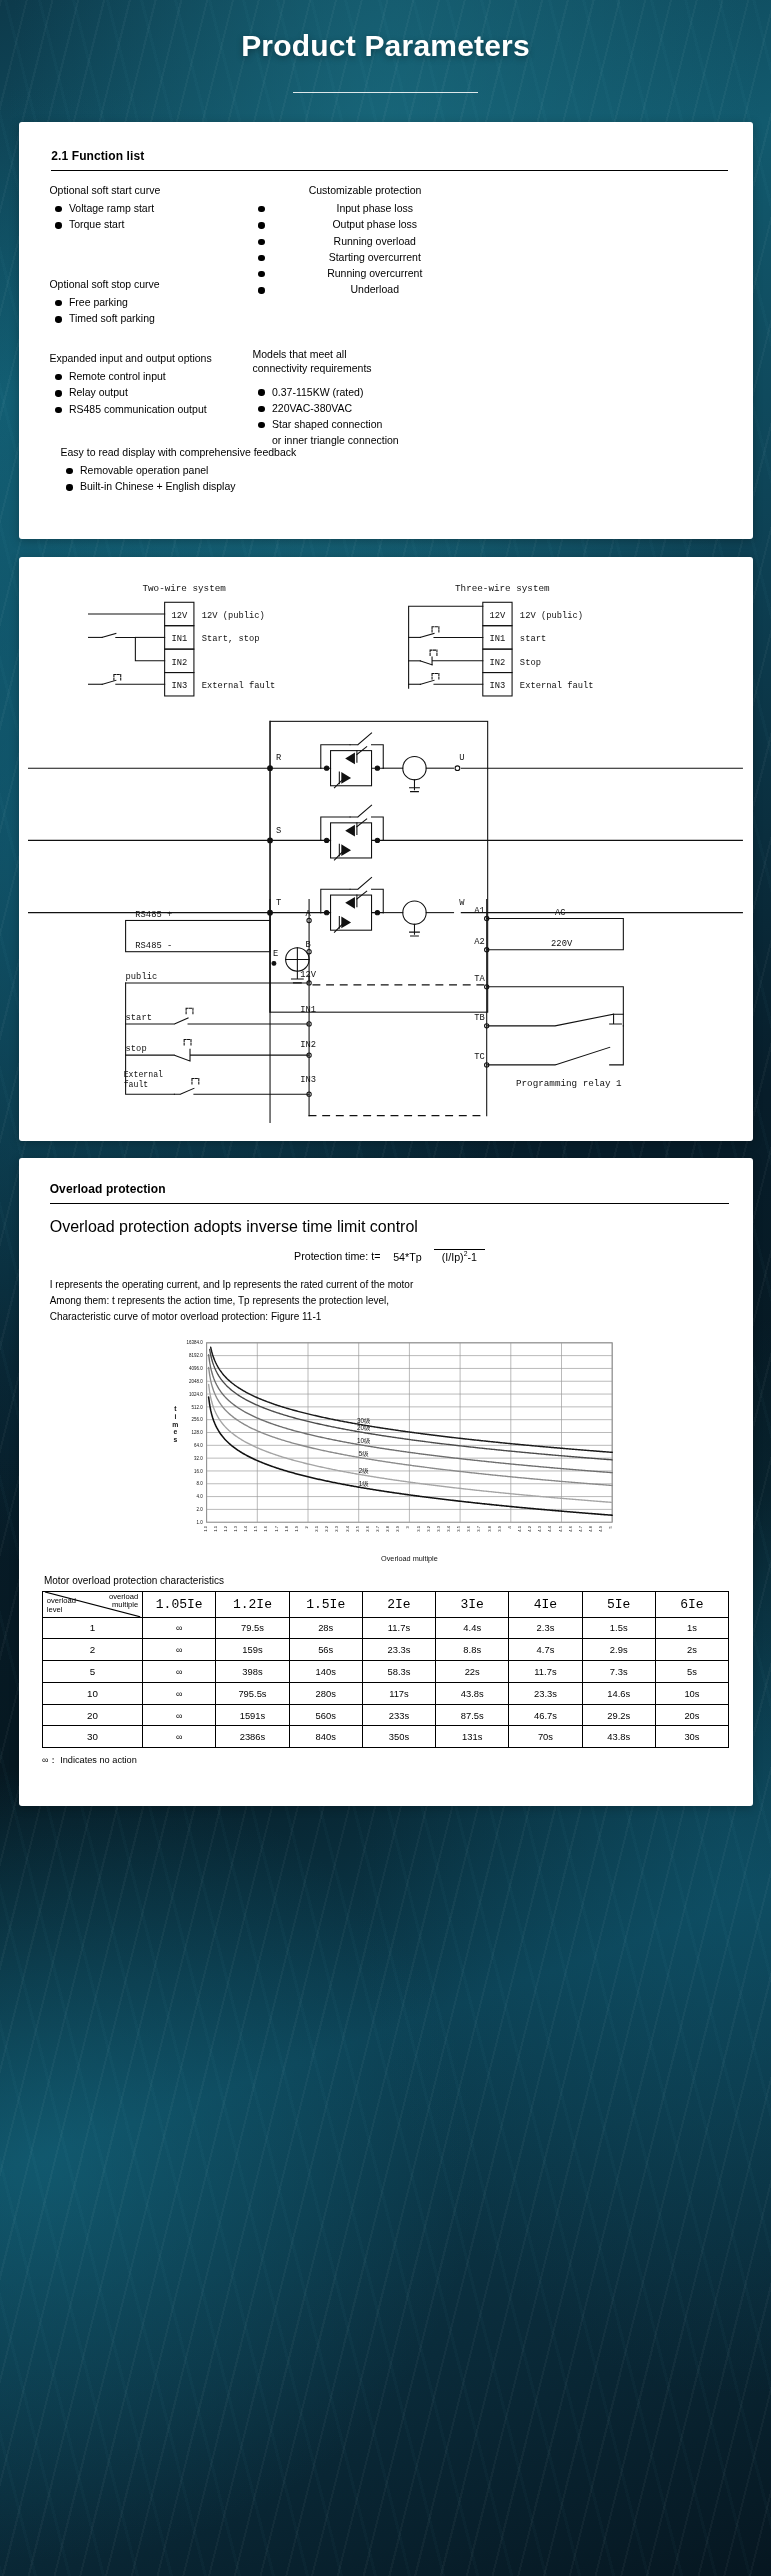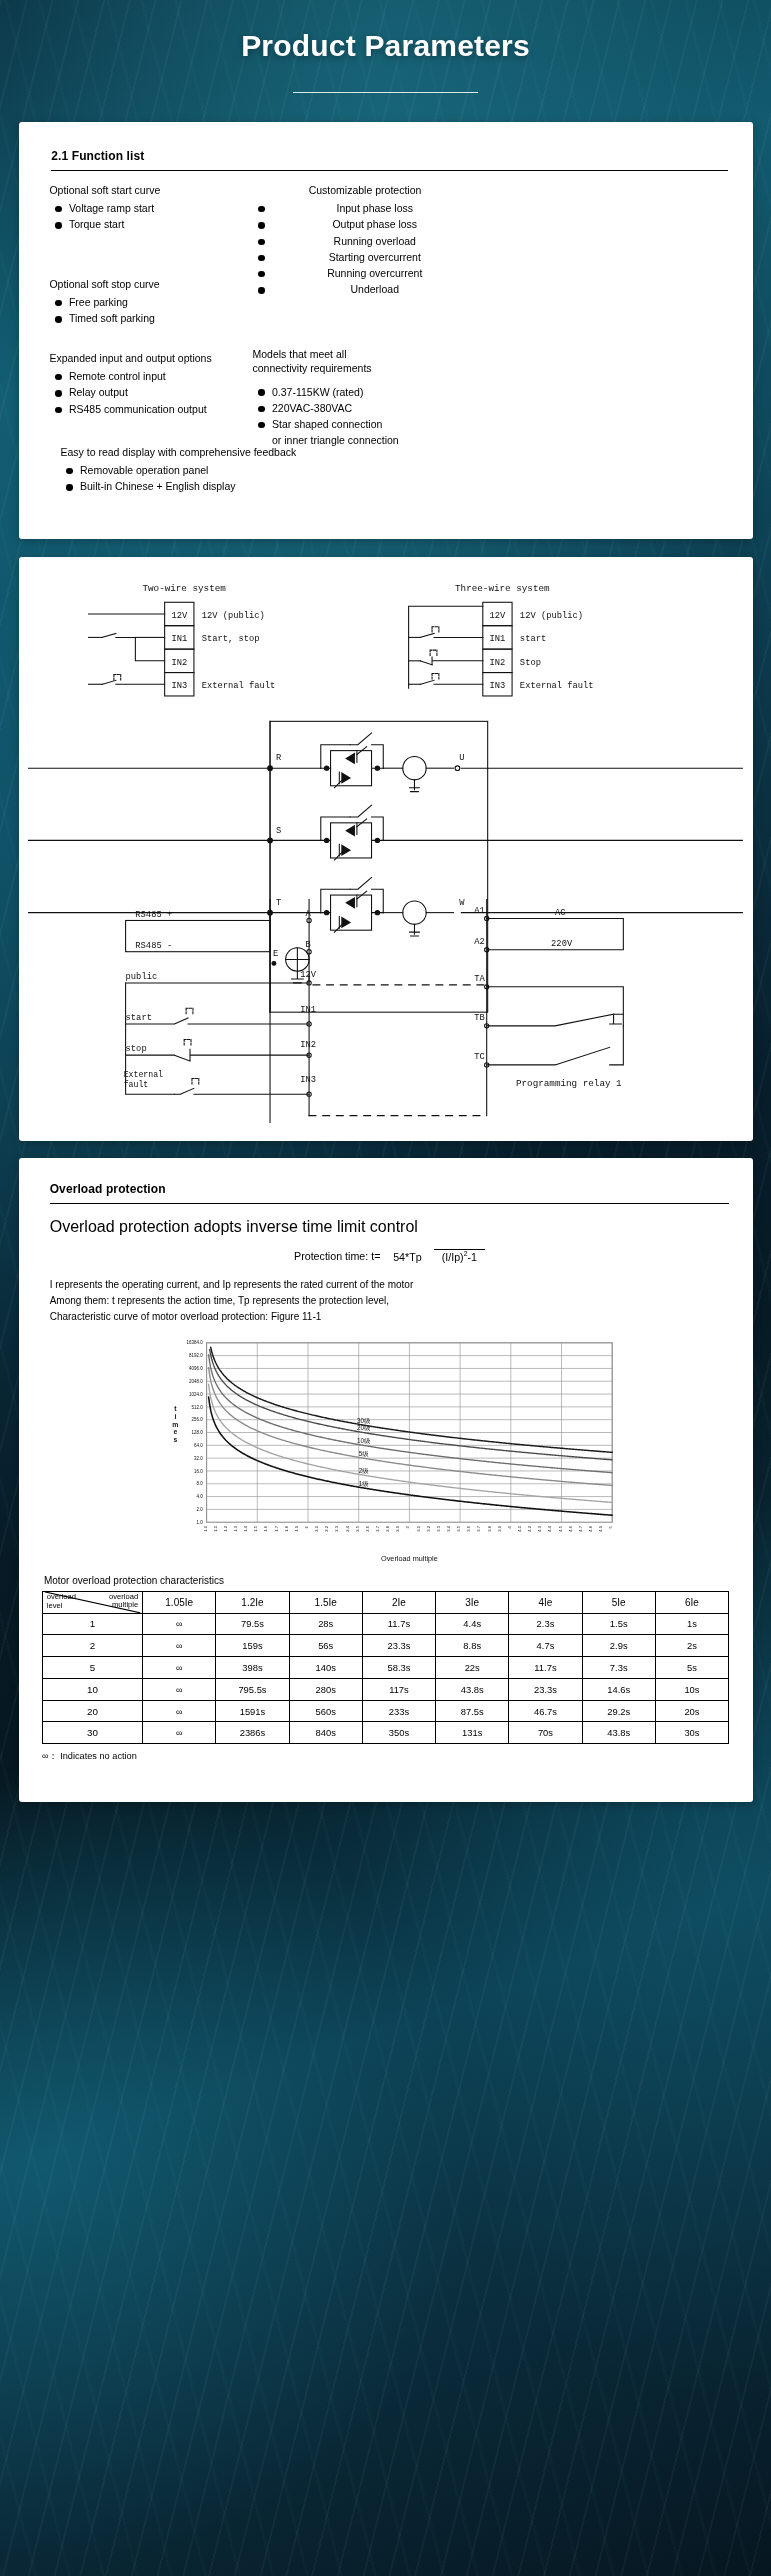--- a/index.html
+++ b/index.html
@@ -105,21 +105,21 @@
   
   .chart-wrap { margin: 9.8px 0 5.9px; display: flex; justify-content: center; }
   .chart-wrap svg { display: block; }
 
   .tbl-cap { font-size: 10px; color: #000; margin: 5.9px 0 4.9px 2px; }
   table.ovt { border-collapse: collapse; width: 100%; table-layout: fixed; }
   table.ovt td, table.ovt th {
     border: 1.1px solid #000; text-align: center; font-size: 9.4px;
     color: #000; font-weight: 400; padding: 4.9px 1px; height: 21.5px;
   }
-  table.ovt th { font-size: 10px; }
+  table.ovt th { font-size: 13px; font-family: Liberation Mono, monospace; }
   table.ovt td.lvl { font-size: 9.8px; }
   td.corner { position: relative; padding: 0; height: 41px; }
   td.corner .diag {
     position: absolute; left: 0; top: 0; width: 100%; height: 100%;
   }
   td.corner .t1 {
     position: absolute; right: 3.9px; top: 1px; font-size: 7.6px; line-height: 1.15;
     text-align: right;
   }
   td.corner .t2 {

